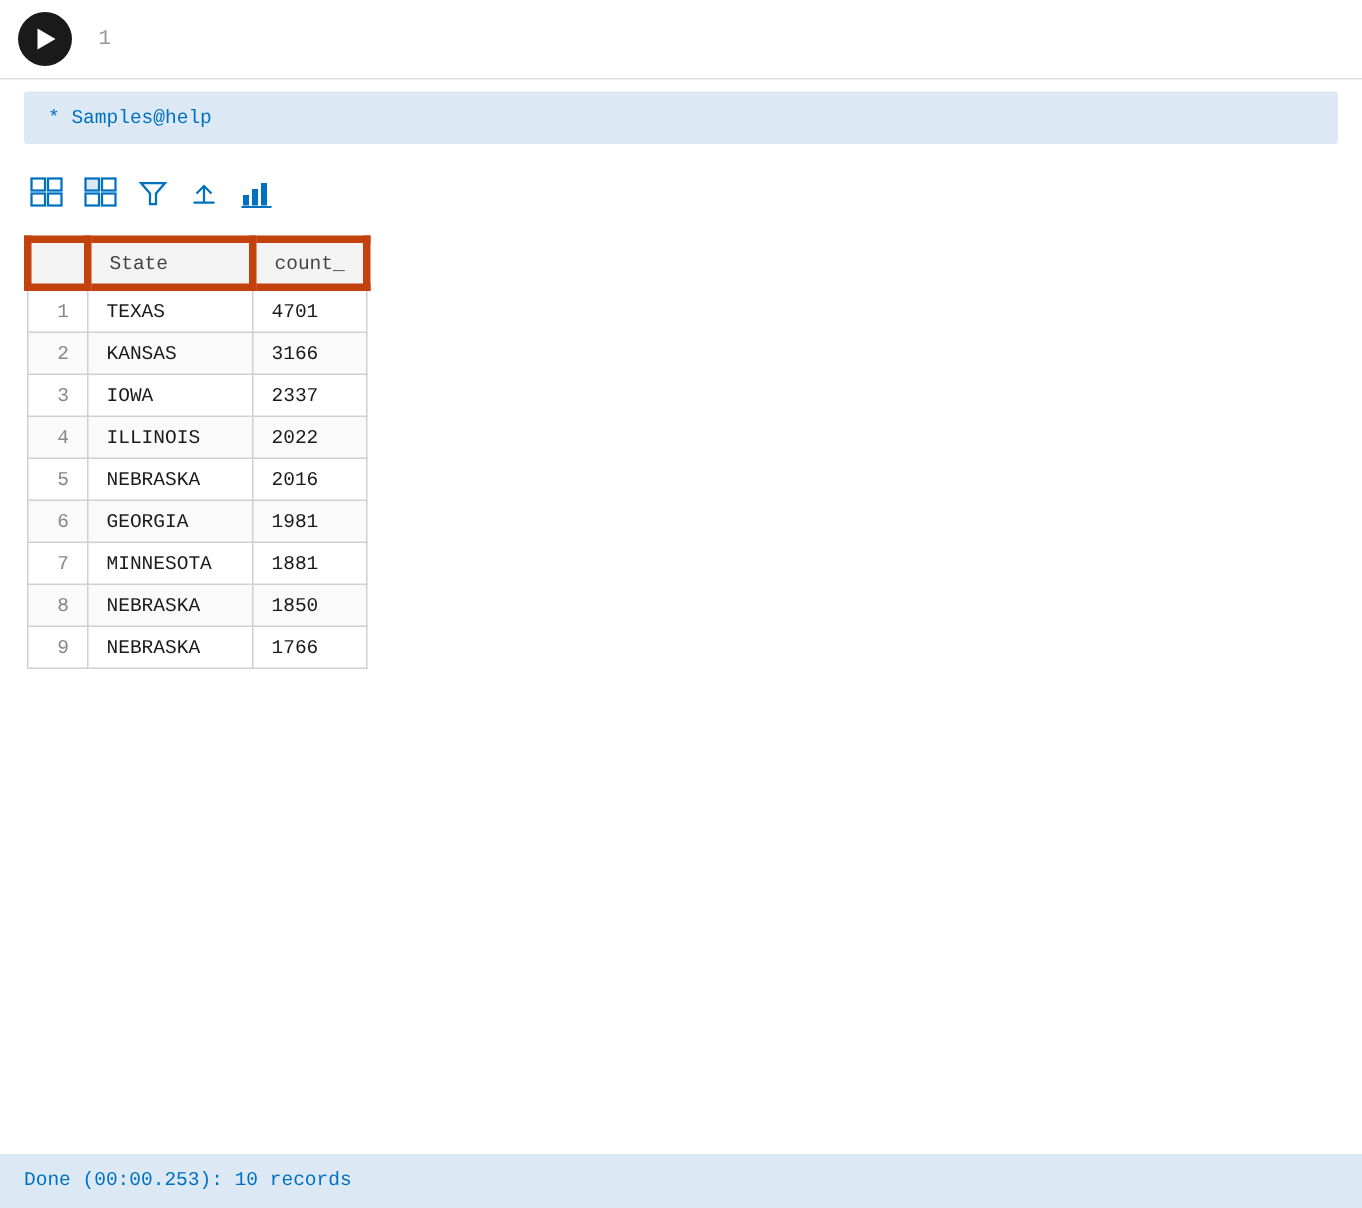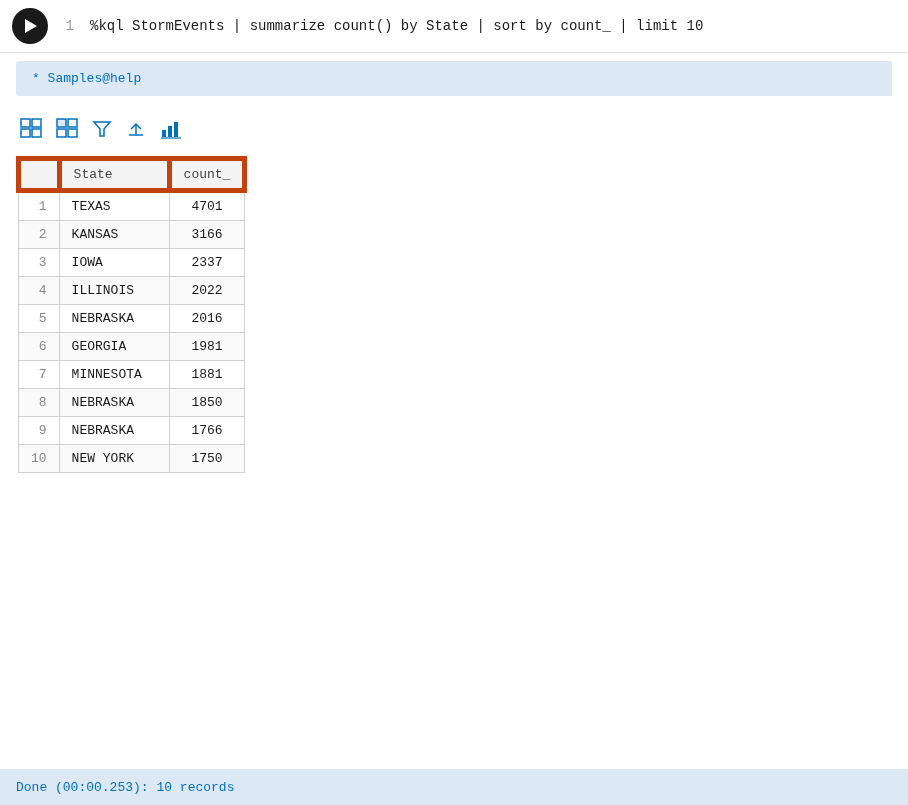--- a/index.html
+++ b/index.html
@@ -118,21 +118,21 @@
       text-align: right;
       min-width: 40px;
     }
 
     .data-table td.state-cell {
       min-width: 110px;
     }
 
     .data-table td.count-cell {
       min-width: 70px;
-      text-align: center;
+      text-align: left;
       margin-left: 16px;
     }
 
     .data-table tr:nth-child(odd) td {
       background: #ffffff;
     }
     .data-table tr:nth-child(even) td {
       background: #fafafa;
     }
 
@@ -142,21 +142,20 @@
     }
   </style>
 </head>
 <body>
 
 <div class="editor-area">
   <div class="run-button">
     <div class="run-button-triangle"></div>
   </div>
   <span class="line-number">1</span>
-  <span class="query-text">%kql StormEvents | summarize count() by State | sort by count_ | limit 10</span>
 </div>
 
 <div class="info-bar">
   <span>* Samples@help</span>
 </div>
 
 <div class="results-area">
 
   <div class="toolbar">
 
@@ -246,24 +245,19 @@
         <tr>
           <td class="row-num">8</td>
           <td class="state-cell">NEBRASKA</td>
           <td class="count-cell">1850</td>
         </tr>
         <tr>
           <td class="row-num">9</td>
           <td class="state-cell">NEBRASKA</td>
           <td class="count-cell">1766</td>
         </tr>
-        <tr>
-          <td class="row-num">10</td>
-          <td class="state-cell">NEW YORK</td>
-          <td class="count-cell">1750</td>
-        </tr>
       </tbody>
   </table>
 </div>
 
 <div style="position:fixed; bottom:0; left:0; right:0; background:#dce9f5; padding:10px 16px;">
   <span class="bottom-status">Done (00:00.253): 10 records</span>
 </div>
 
 </body></html>

